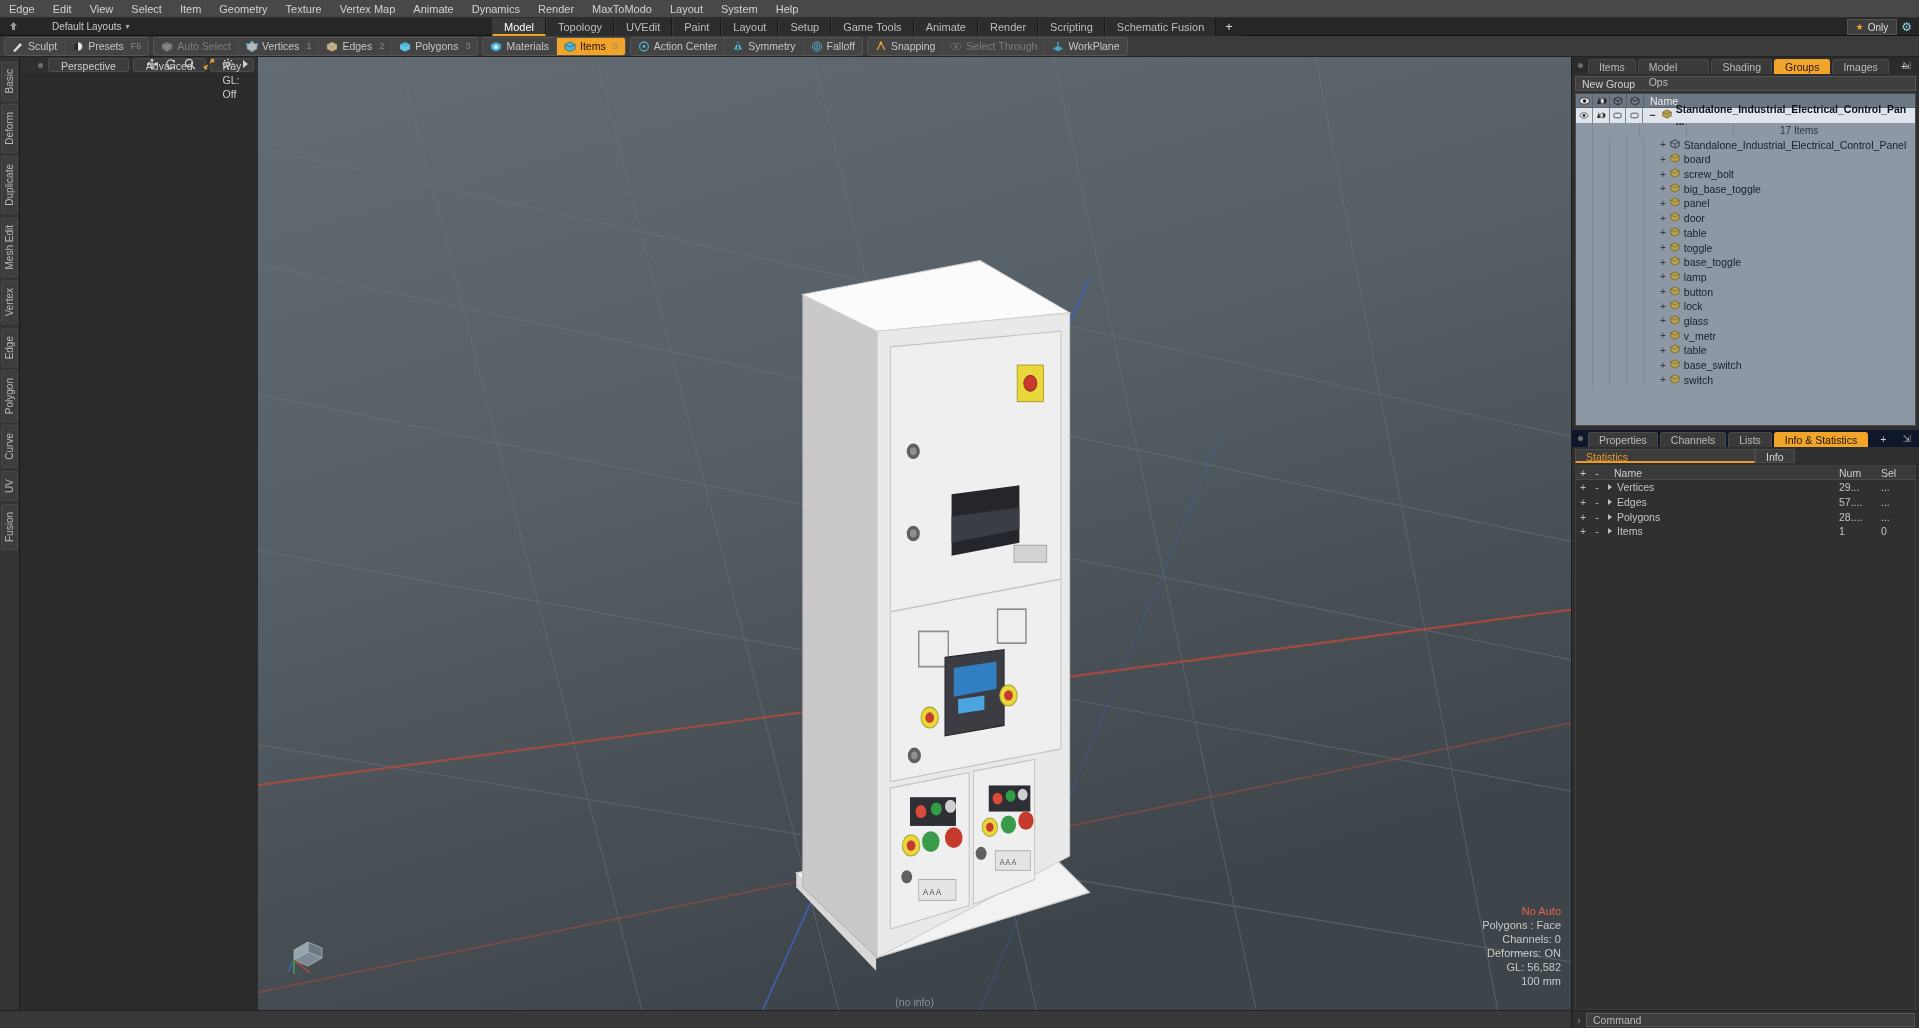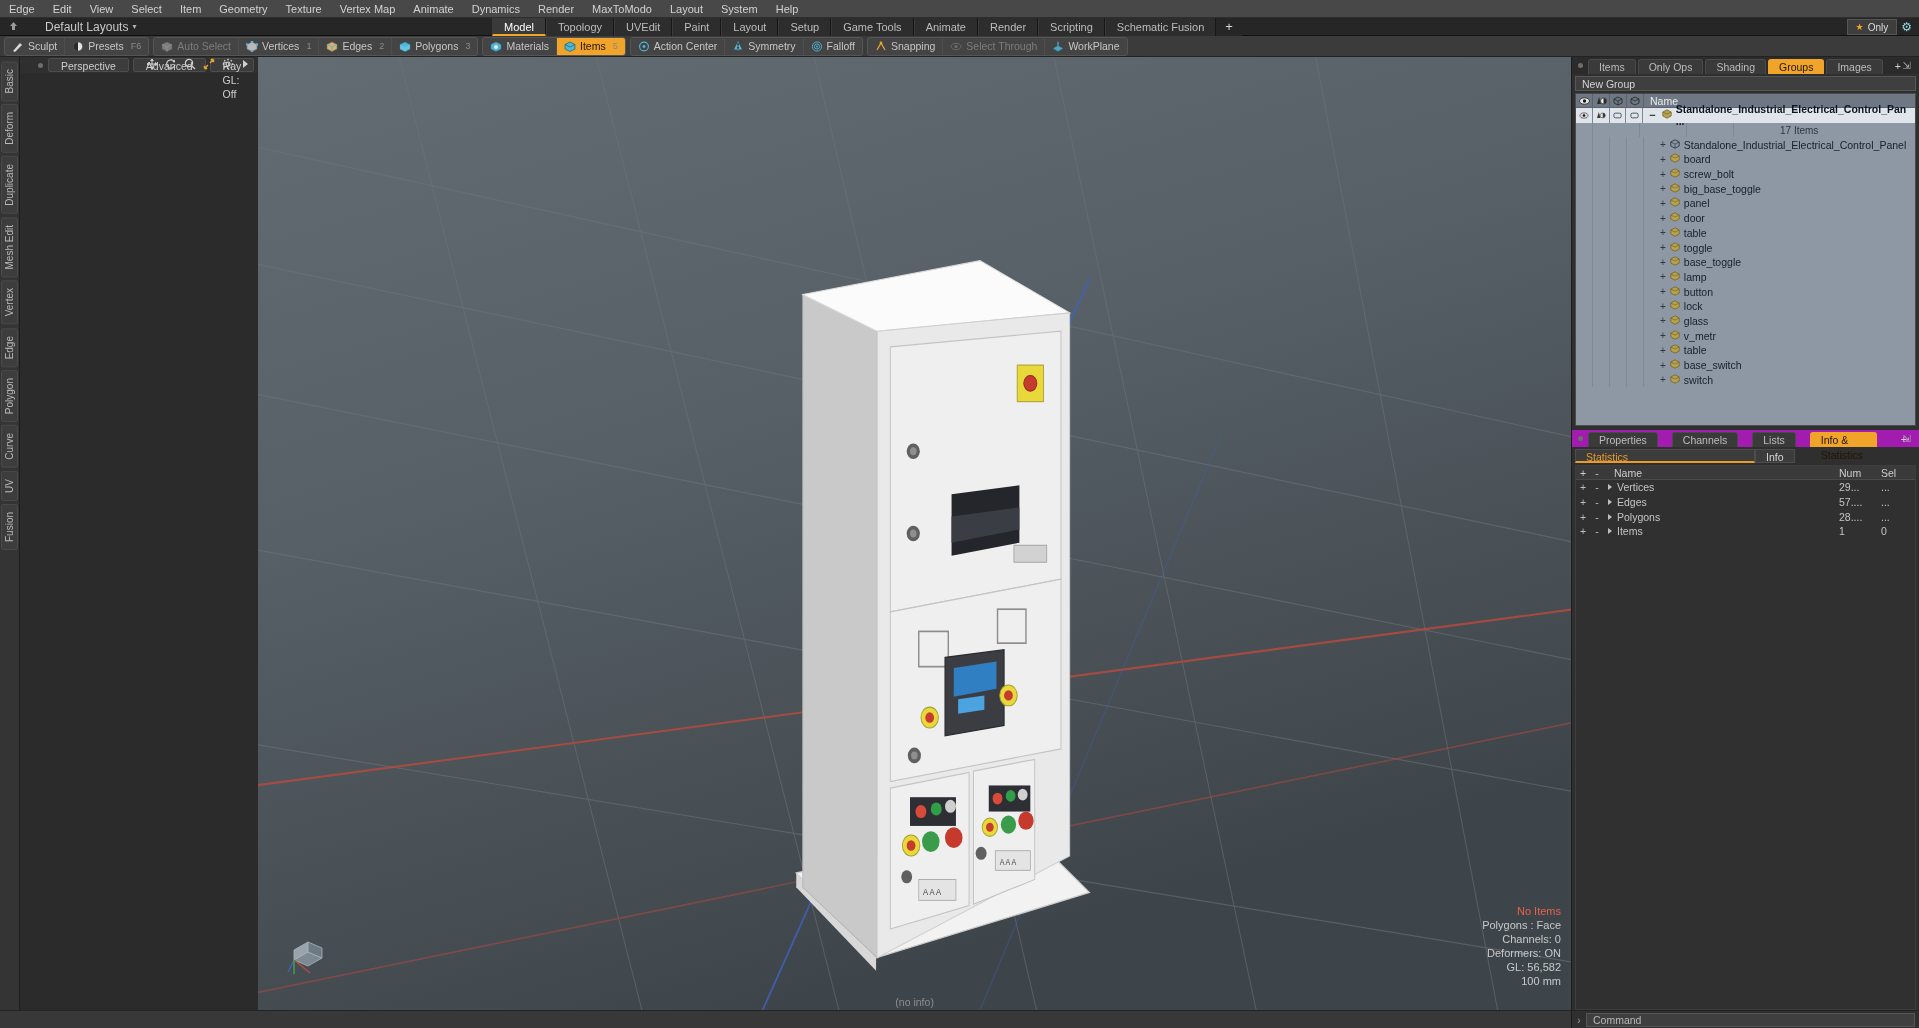--- a/index.html
+++ b/index.html
@@ -32,21 +32,21 @@
   
   .menubar { height:18px; background:#484848; display:flex; align-items:center; flex:0 0 18px;
     border-bottom:1px solid #2e2e2e; }
   .menubar .mi { padding:0 9px; color:#d2d2d2; font-size:11px; line-height:18px; }
 
   
   .layoutrow { height:18px; background:#262626; display:flex; align-items:center; flex:0 0 18px;
     position:relative; border-bottom:1px solid #111; }
   .layoutrow .lico { width:16px;height:14px;margin-left:5px;display:flex;align-items:center;justify-content:center;
     color:#9a9a9a;font-size:10px;}
-  .layoutrow .lname { margin-left:8px; color:#c9c9c9; font-size:12px;padding-left:16px; }
+  .layoutrow .lname { margin-left:15px; color:#c9c9c9; font-size:10px;padding-left:16px; }
   .layoutrow .caret { margin-left:4px; color:#b0b0b0; font-size:8px; }
   .tabstrip { position:absolute; left:492px; top:0; height:20px; display:flex; }
   .ltab { height:18px; line-height:18px; padding:0 11px; color:#bdbdbd; font-size:11px;
     border-left:1px solid #3a3a3a; border-right:1px solid #171717; background:#2d2d2d;}
   .ltab.active { background:#3a3a3a; color:#ffffff; border-bottom:2px solid #f0a42a; }
   .ltab.plus { background:#262626; border:none; color:#d8d8d8; font-size:13px; padding:0 9px;}
   .layoutrow .right { position:absolute; right:0; top:0; height:18px; display:flex; align-items:center; }
   .onlybtn { display:flex;align-items:center;gap:4px; padding:0 8px; height:16px;
      background:#3e3e3e; border:1px solid #555; color:#ddd; font-size:10px; margin-right:4px;}
   .onlybtn .star { color:#f0a42a; font-size:9px; }
@@ -126,22 +126,22 @@
      align-items:center;justify-content:center;}
   .it-row .lbl { padding-left:4px; display:flex; align-items:center; gap:4px; }
   .it-row.sel { background:#dfe5eb; }
   .it-row.sel .lbl { color:#0d1620; font-weight:bold; }
   .it-row.subcount { color:#2c3742; font-size:10px;gap:30px; }
   .minus { color:#2d3741; font-size:11px; margin-right:2px; line-height:8px;}
   .plusg { color:#2d3741; font-size:10px; }
   .gicon { width:10px;height:10px; display:inline-block; }
 
   
-  .pr-tabs { height:17px; display:flex; align-items:flex-end; background:#a21caf; position:relative;
-     padding-left:16px; margin-top:4px; flex:0 0 17px;gap:12px;}
+  .pr-tabs { height:17px; display:flex; align-items:flex-end; background:#0f172a; position:relative;
+     padding-left:16px; margin-top:4px; flex:0 0 17px;}
   .pr-tabs .dot { position:absolute; left:6px; top:6px; width:5px;height:5px;border-radius:50%;background:#6d6d6d;}
   .pr-tabs .expand { position:absolute; right:6px; top:3px; color:#b4b4b4; font-size:10px; letter-spacing:2px;}
 
   .statbar { height:14px; display:flex; margin:2px 3px 0 3px; flex:0 0 14px;}
   .statbtn { height:14px; line-height:14px; padding:0 10px; font-size:10.5px; color:#d6d6d6;
      background:#3c3c3c; border:1px solid #4d4d4d; }
   .statbtn.active { background:#3c3c3c; color:#e89b2b; border-bottom:2px solid #e89b2b; }
   .statbtn.wide { flex:0 0 180px; }
 
   .stattable { margin:2px 3px 0 3px; flex:1 1 auto; background:#303030; border:1px solid #3d3d3d;
@@ -527,37 +527,37 @@
             <path d="M8 30 L22 22 L36 28 L22 36 Z" fill="#7d8a93" stroke="#aab4bb" stroke-width="0.8"></path>
             <path d="M8 30 L8 20 L22 12 L22 22 Z" fill="#98a4ac" stroke="#aab4bb" stroke-width="0.8"></path>
             <path d="M22 12 L36 18 L36 28 L22 22 Z" fill="#6e7a83" stroke="#aab4bb" stroke-width="0.8"></path>
             <path d="M8 30 L2 42" stroke="#3f62b8" stroke-width="1.6"></path>
             <path d="M8 30 L24 43" stroke="#b44a3e" stroke-width="1.6"></path>
             <path d="M8 30 L8 44" stroke="#3f9e4a" stroke-width="1.6"></path>
           </svg>
         </div>
 
         <div class="vp-stats" id="vpstats">
-            <div class="hi">No Items</div>
+            <div class="hi">No Auto</div>
             <div>Polygons : Face</div>
             <div>Channels: 0</div>
             <div>Deformers: ON</div>
             <div>GL: 56,582</div>
             <div>100 mm</div>
           </div>
         <div class="vp-noinfo">(no info)</div>
       </div>
     </div>
 
     <div class="rightpanel">
 
       <div class="rp-tabs" id="rptabs">
         <div class="dot"></div>
       <div class="rtab">Items</div>
-          <div class="rtab">Only Ops</div>
+          <div class="rtab">Model Ops</div>
           <div class="rtab">Shading</div>
           <div class="rtab active">Groups</div>
           <div class="rtab">Images</div>
           <div class="rtab plus">+</div>
           <div class="expand">⇲</div>
         </div>
 
       <div class="newgroup">New Group</div>
 
       <div class="itemtree">

